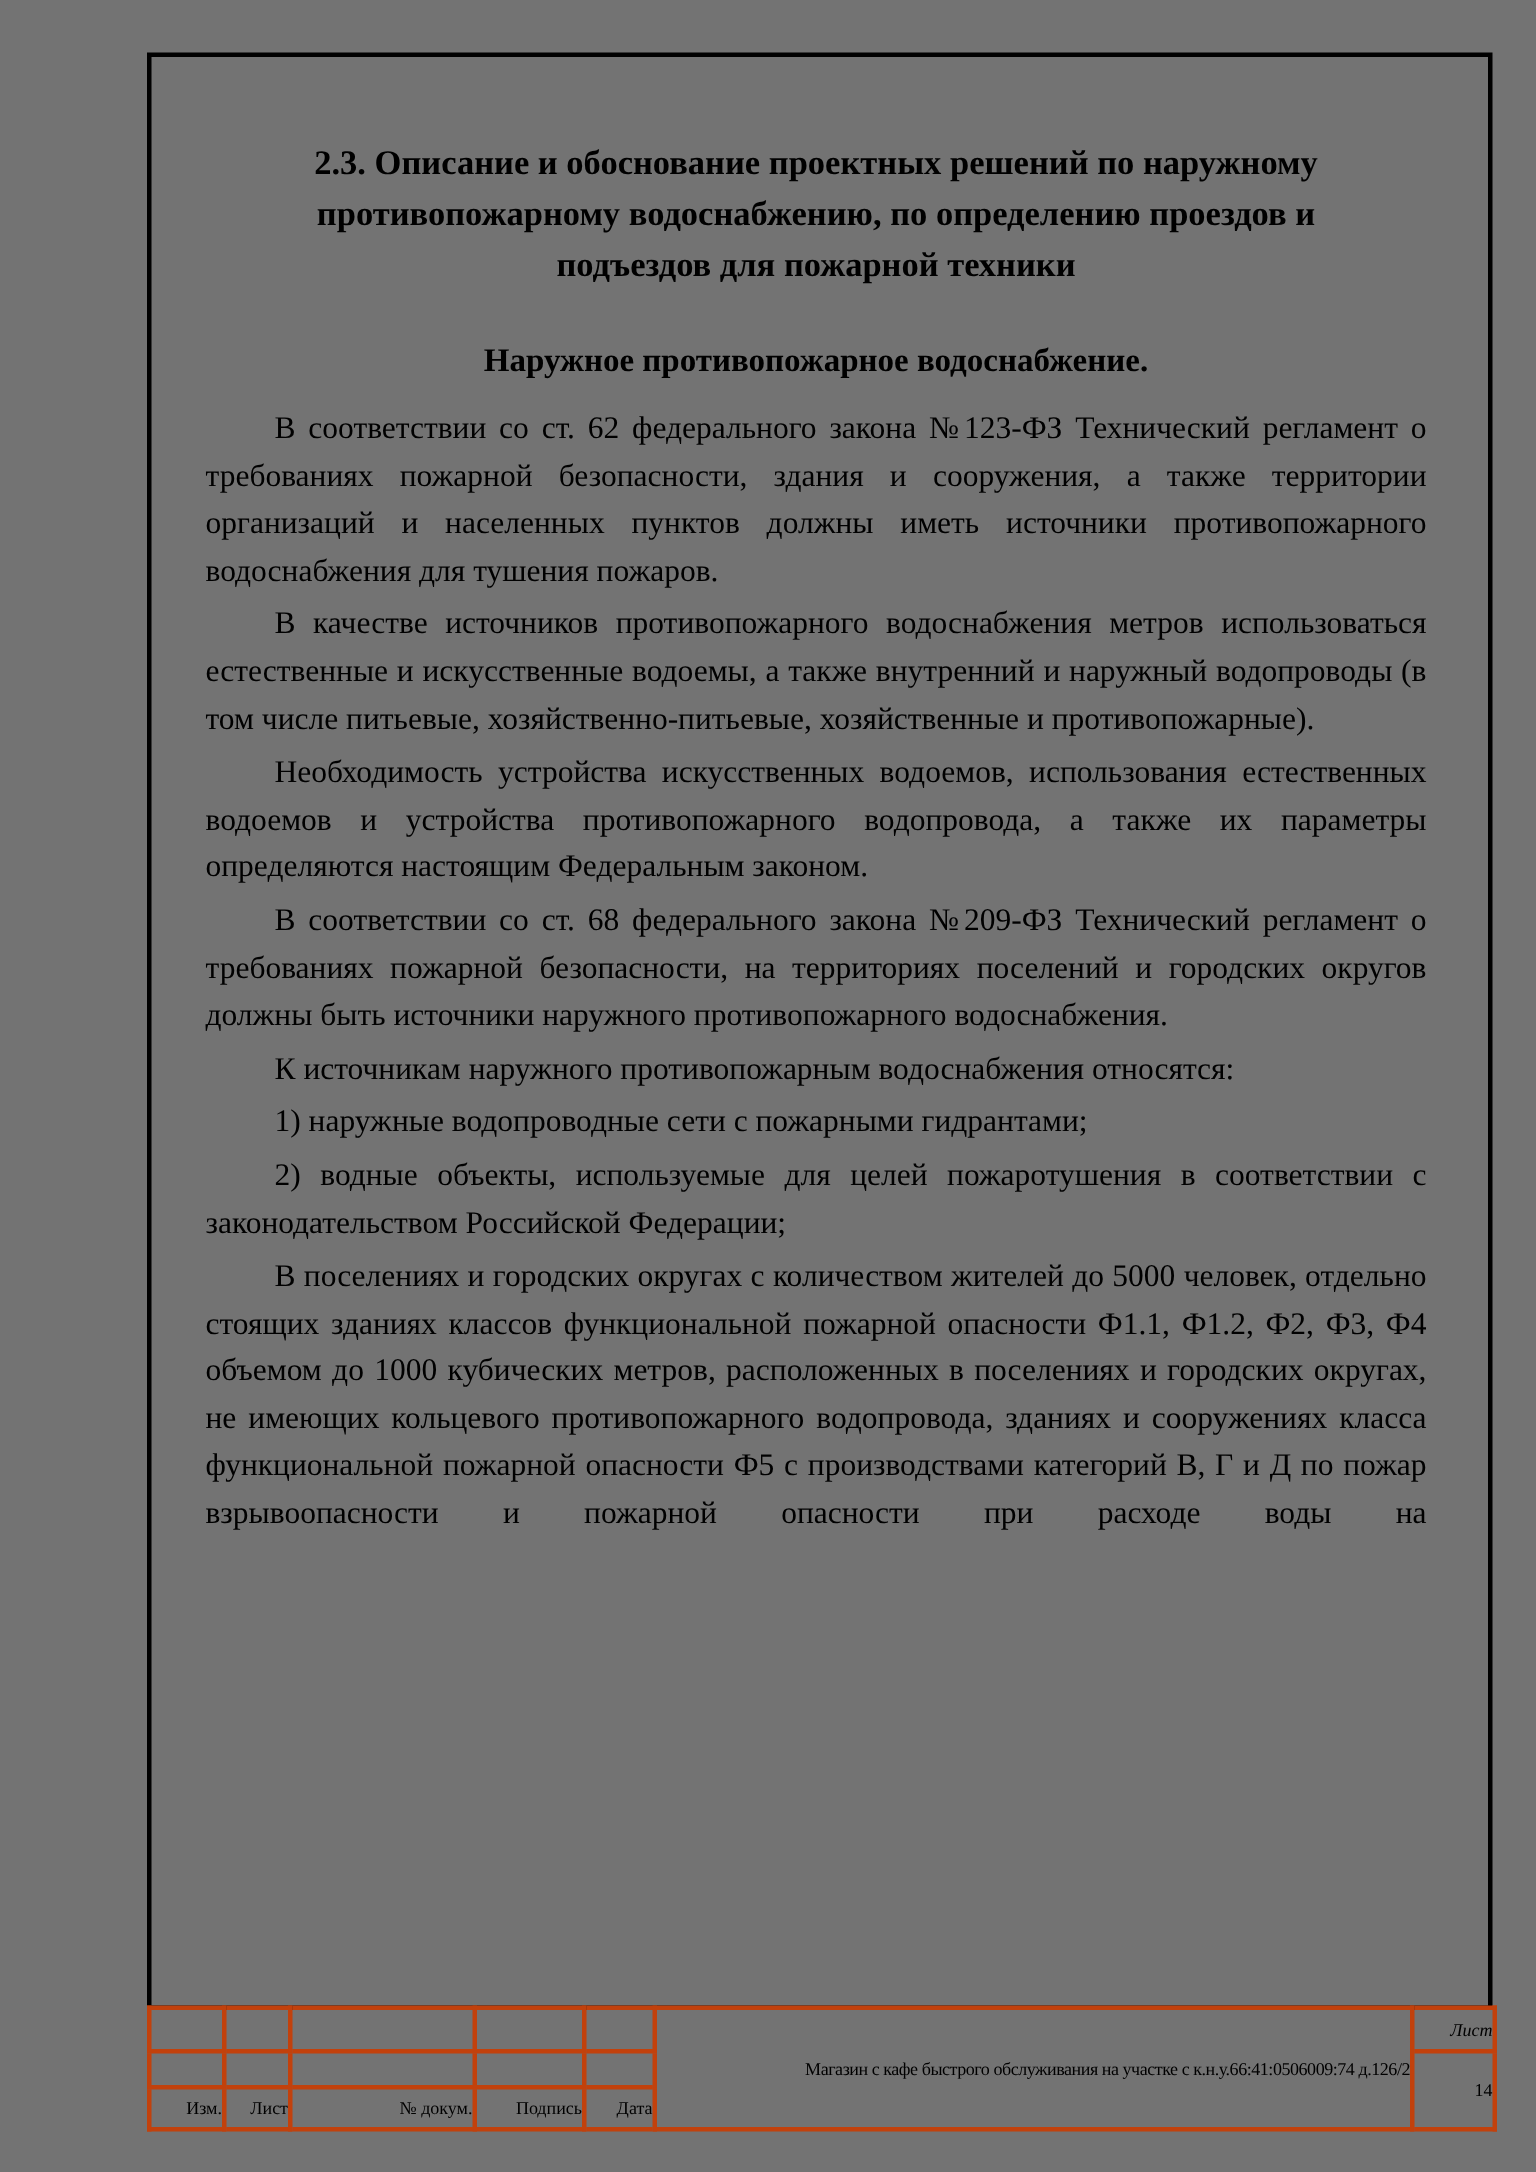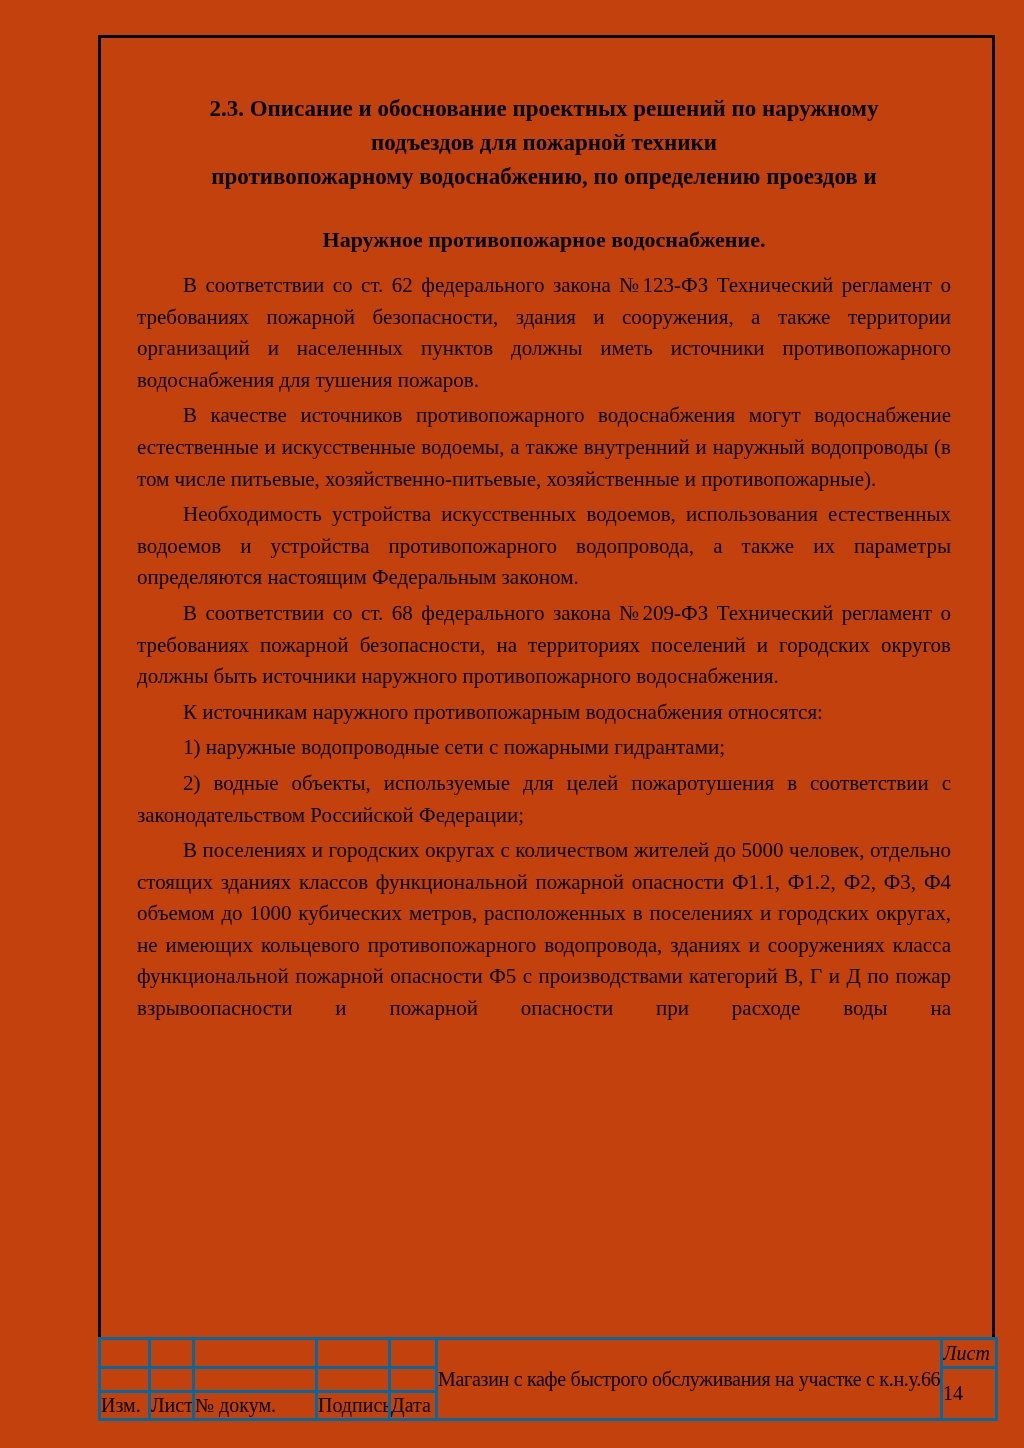--- a/index.html
+++ b/index.html
@@ -9,21 +9,21 @@
     height: 1448px;
     background: #ffffff;
     font-family: "Liberation Serif", "DejaVu Serif", serif;
     color: #000000;
     overflow: hidden;
   }
   .page {
     position: relative;
     width: 1024px;
     height: 1448px;
-    background: #c2410c;
+    background: #737373;
   }
   
   .frame {
     position: absolute;
     left: 98px;
     top: 35px;
     width: 897px;
     height: 1305px;
     border: 3px solid #000000;
     box-sizing: border-box;
@@ -58,24 +58,24 @@
   
   table.stamp {
     position: absolute;
     left: 98px;
     top: 1337px;
     width: 897px;
     border-collapse: collapse;
     table-layout: fixed;
   }
   table.stamp td {
-    border: 3px solid #0369a1;
+    border: 3px solid #c2410c;
     padding: 0;
-    font-size: 20px;
-    text-align: left;
+    font-size: 12px;
+    text-align: right;
     vertical-align: middle;
     overflow: hidden;
   }
   table.stamp tr.r1 td { height: 26px; }
   table.stamp tr.r2 td { height: 21px; }
   table.stamp tr.r3 td { height: 25px; }
   td.lbl {
     font-size: 16.5px;
     white-space: nowrap;
   }
@@ -97,29 +97,29 @@
 </style>
 </head>
 <body>
 
 <div class="page">
 
   <div class="frame">
 
     <div class="heading">
       <div>2.3. Описание и обоснование проектных решений по наружному</div>
+      <div>противопожарному водоснабжению, по определению проездов и</div>
       <div>подъездов для пожарной техники</div>
-      <div>противопожарному водоснабжению, по определению проездов и</div>
     </div>
 
     <div class="subheading">Наружное противопожарное водоснабжение.</div>
 
     <div class="body-text">
       <p class="para">В соответствии со ст. 62 федерального закона №123-ФЗ Технический регламент о требованиях пожарной безопасности, здания и сооружения, а также территории организаций и населенных пунктов должны иметь источники противопожарного водоснабжения для тушения пожаров.</p>
-      <p class="para">В качестве источников противопожарного водоснабжения могут водоснабжение естественные и искусственные водоемы, а также внутренний и наружный водопроводы (в том числе питьевые, хозяйственно-питьевые, хозяйственные и противопожарные).</p>
+      <p class="para">В качестве источников противопожарного водоснабжения метров использоваться естественные и искусственные водоемы, а также внутренний и наружный водопроводы (в том числе питьевые, хозяйственно-питьевые, хозяйственные и противопожарные).</p>
       <p class="para">Необходимость устройства искусственных водоемов, использования естественных водоемов и устройства противопожарного водопровода, а также их параметры определяются настоящим Федеральным законом.</p>
       <p class="para">В соответствии со ст. 68 федерального закона №209-ФЗ Технический регламент о требованиях пожарной безопасности, на территориях поселений и городских округов должны быть источники наружного противопожарного водоснабжения.</p>
       <p class="para">К источникам наружного противопожарным водоснабжения относятся:</p>
       <p class="para">1) наружные водопроводные сети с пожарными гидрантами;</p>
       <p class="para">2) водные объекты, используемые для целей пожаротушения в соответствии с законодательством Российской Федерации;</p>
       <p class="para force-justify">В поселениях и городских округах с количеством жителей до 5000 человек, отдельно стоящих зданиях классов функциональной пожарной опасности Ф1.1, Ф1.2, Ф2, Ф3, Ф4 объемом до 1000 кубических метров, расположенных в поселениях и городских округах, не имеющих кольцевого противопожарного водопровода, зданиях и сооружениях класса функциональной пожарной опасности Ф5 с производствами категорий В, Г и Д по пожар взрывоопасности и пожарной опасности при расходе воды на</p>
     </div>
 
   </div>
 

